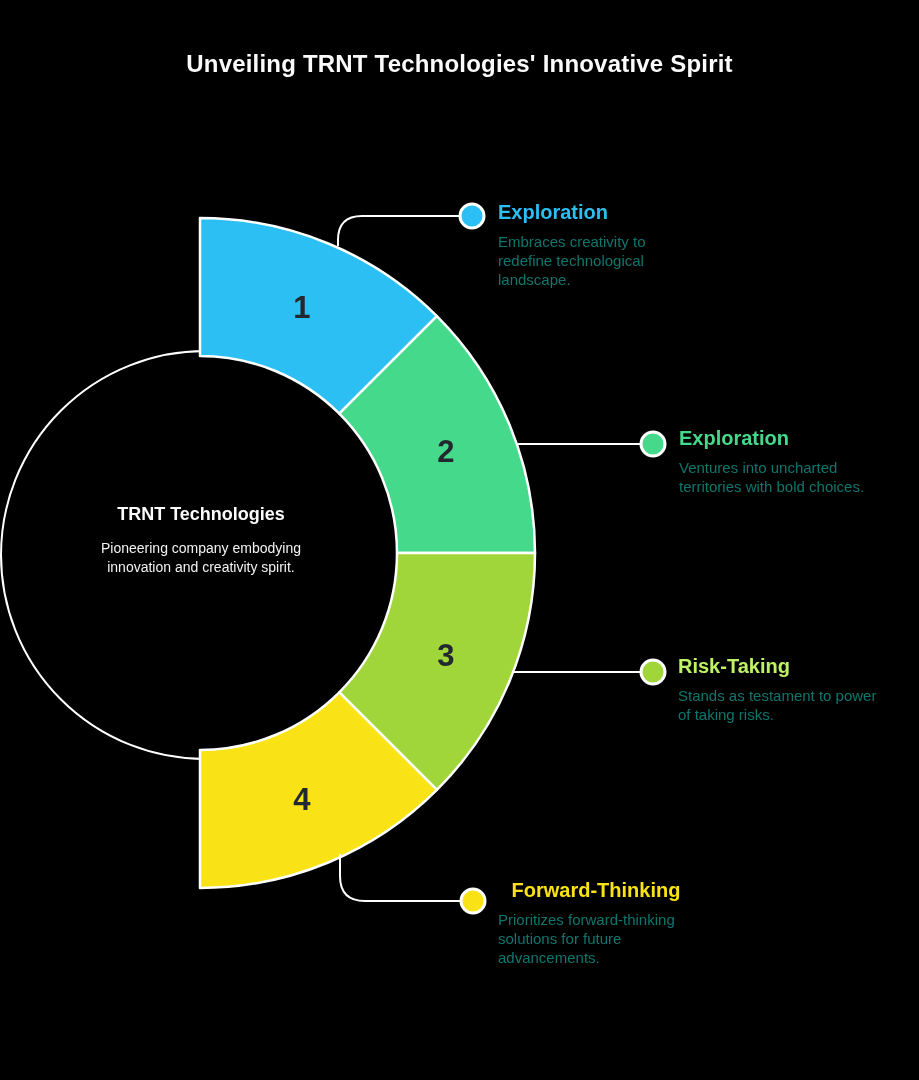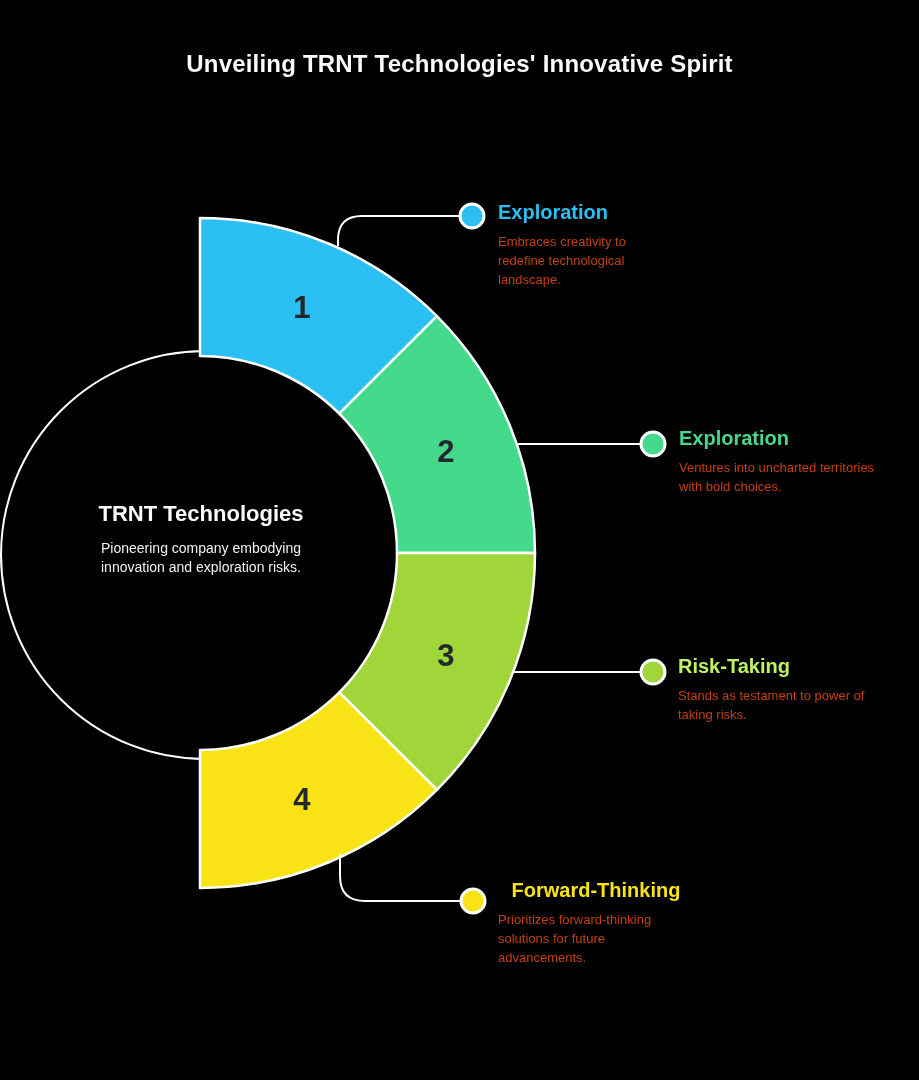--- a/index.html
+++ b/index.html
@@ -12,25 +12,25 @@
     position:absolute;top:50px;left:0;width:919px;margin:0;
     text-align:center;font-size:24px;font-weight:700;color:#fbfbfb;
     letter-spacing:.2px;
   }
   #diagram{position:absolute;left:0;top:0;}
   #diagram text{font-family:"Liberation Sans",sans-serif;}
   .center-label{
     position:absolute;left:70px;top:502px;width:262px;
     text-align:center;color:#fbfbfb;
   }
-  .center-label .c-heading{font-size:22px;font-weight:700;line-height:24px;}
+  .center-label .c-heading{font-size:18px;font-weight:700;line-height:24px;}
   .center-label .c-desc{margin-top:13px;font-size:14px;line-height:19px;color:#f2f2f2;}
   .item{position:absolute;}
   .item .heading{font-size:20px;font-weight:700;line-height:24px;}
-  .item .desc{margin-top:8px;font-size:13px;line-height:19px;color:#c2410c;}
+  .item .desc{margin-top:8px;font-size:15px;line-height:19px;color:#0f766e;}
   .item-0{left:498px;top:200px;width:172px;}
   .item-1{left:679px;top:426px;width:200px;}
   .item-2{left:678px;top:654px;width:214px;}
   .item-3{left:498px;top:878px;width:196px;}
 </style>
 </head>
 <body>
 
 <div class="canvas">
 
@@ -51,21 +51,21 @@
       <path d="M 518 444 L 640 444" fill="none" stroke="#ffffff" stroke-width="2"></path>
       <circle cx="653" cy="444" r="12" fill="#45d98c" stroke="#ffffff" stroke-width="3"></circle>
       <path d="M 514 672 L 640 672" fill="none" stroke="#ffffff" stroke-width="2"></path>
       <circle cx="653" cy="672" r="12" fill="#a1d63a" stroke="#ffffff" stroke-width="3"></circle>
       <path d="M 340 854 L 340 876 Q 340 901 365 901 L 460 901" fill="none" stroke="#ffffff" stroke-width="2"></path>
       <circle cx="473" cy="901" r="12" fill="#f9e316" stroke="#ffffff" stroke-width="3"></circle>
     </svg>
 
   <div class="center-label">
     <div class="c-heading">TRNT Technologies</div>
-    <div class="c-desc">Pioneering company embodying innovation and exploration risks.</div>
+    <div class="c-desc">Pioneering company embodying innovation and creativity spirit.</div>
   </div>
 
   <div class="item item-0">
     <div class="heading" style="color: rgb(43, 191, 243);">Exploration</div>
     <div class="desc">Embraces creativity to redefine technological landscape.</div>
   </div>
 
   <div class="item item-1">
     <div class="heading" style="color: rgb(69, 217, 140);">Exploration</div>
     <div class="desc">Ventures into uncharted territories with bold choices.</div>

